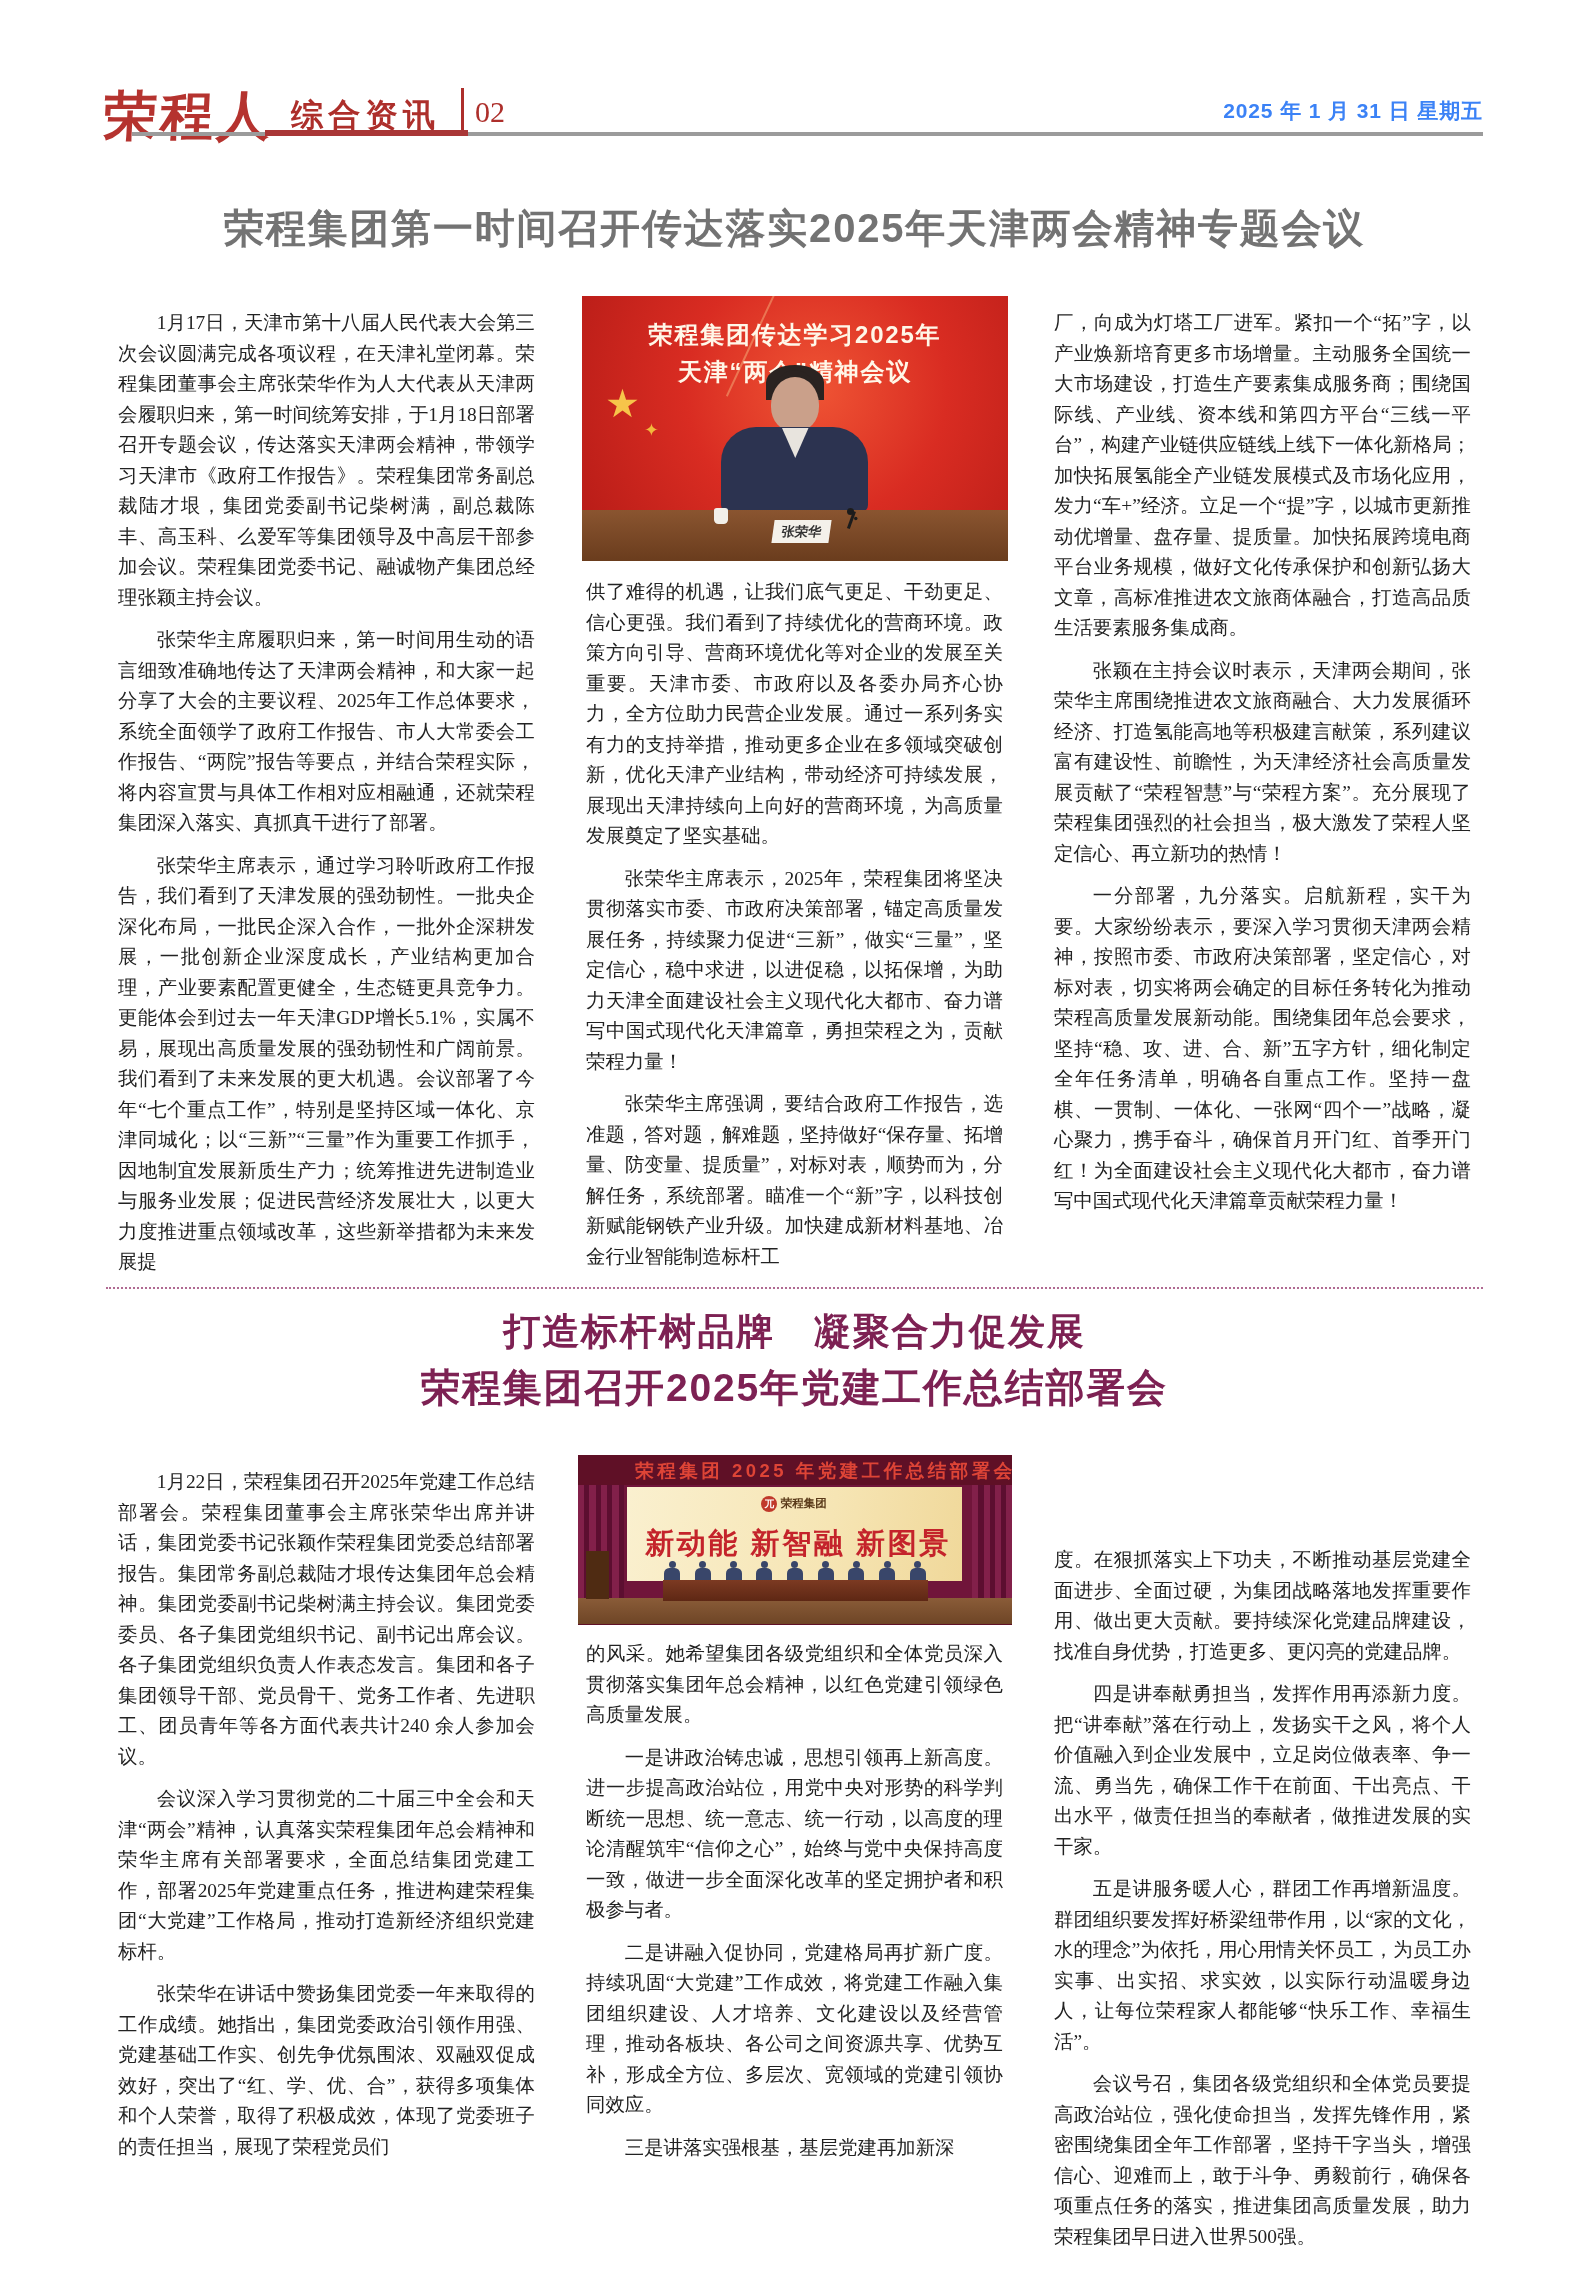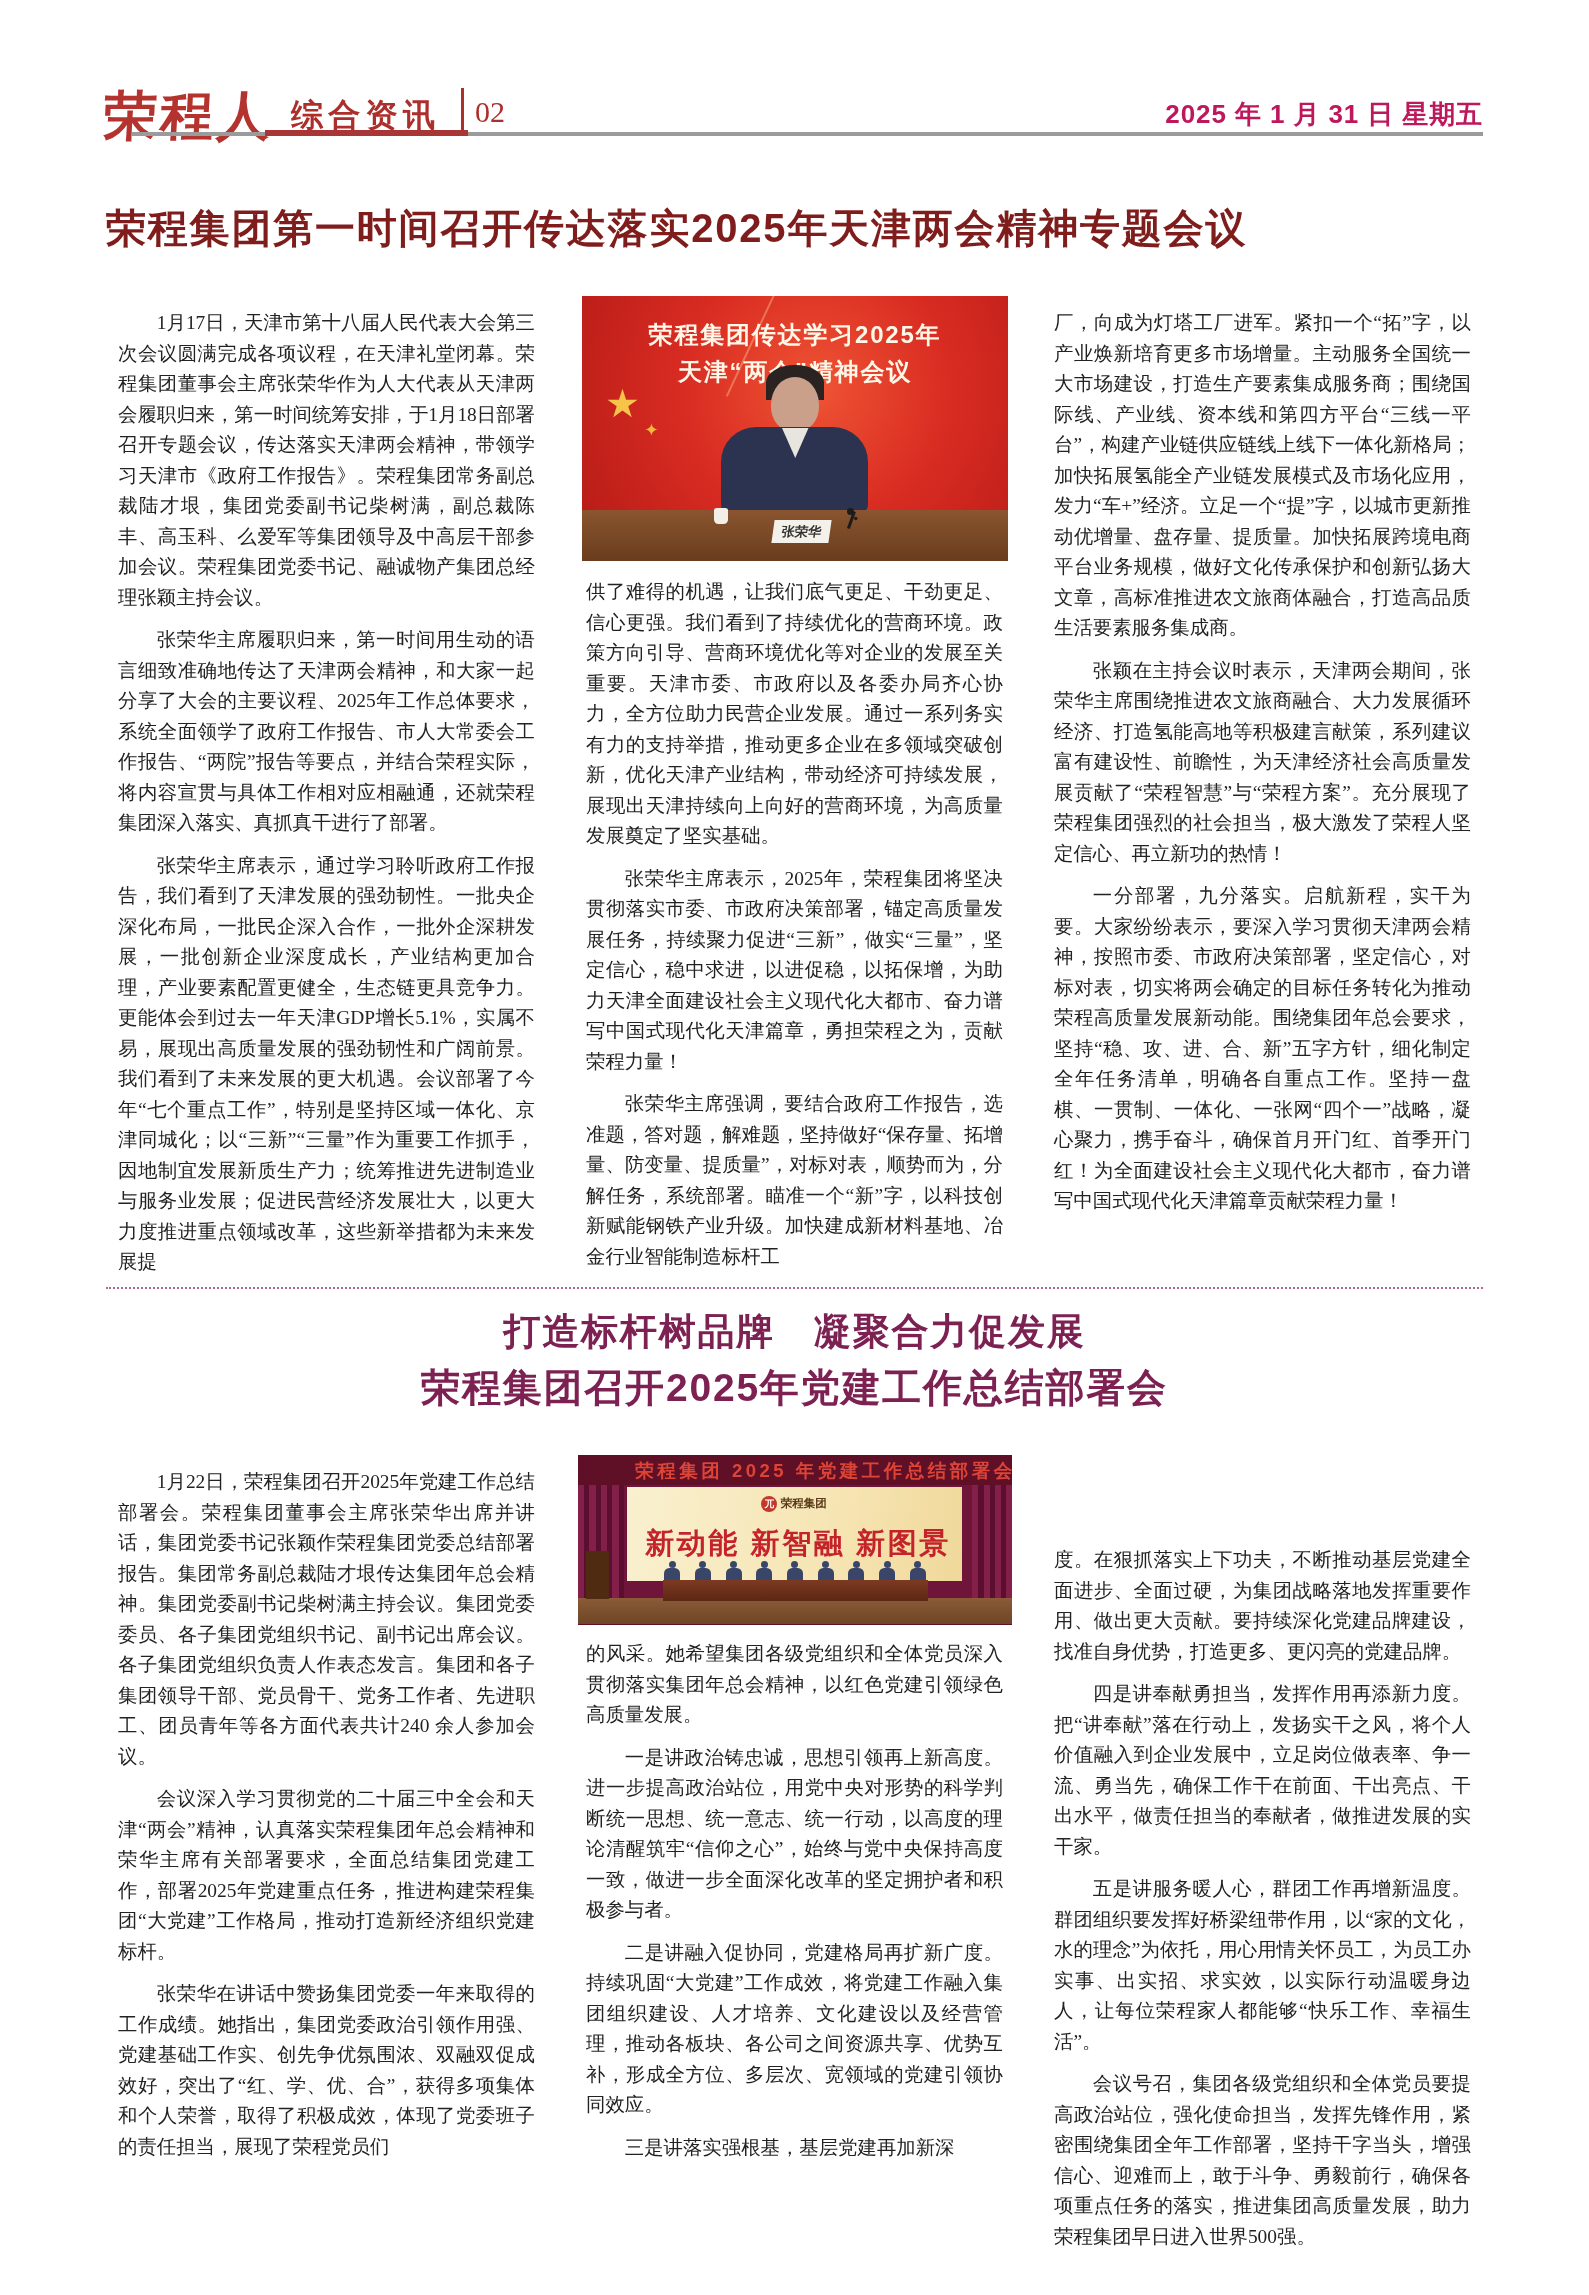--- a/index.html
+++ b/index.html
@@ -17,30 +17,30 @@
   .section-label{
     position:absolute;left:291px;top:94px;font-size:32px;font-weight:bold;
     color:#ad2f2b;font-family:"Liberation Sans","DejaVu Sans",sans-serif;letter-spacing:5.3px;
   }
   .header-vline{position:absolute;left:461px;top:88px;width:2.6px;height:42px;background:#ad2f2b;}
   .page-number{
     position:absolute;left:475px;top:95px;font-size:30px;color:#ad2f2b;
     font-family:Liberation Serif, serif;
   }
   .issue-date{
-    position:absolute;right:106px;top:97px;font-size:26px;font-weight:bold;
-    color:#be185d;font-family:"Liberation Sans","DejaVu Sans",sans-serif;letter-spacing:0.9px;
+    position:absolute;right:106px;top:97px;font-size:21px;font-weight:bold;
+    color:#3b82f6;font-family:"Liberation Sans","DejaVu Sans",sans-serif;letter-spacing:0.9px;
   }
   .header-rule{position:absolute;left:132px;top:132px;width:1351px;height:3.5px;background:#9b9b9b;}
   .header-rule-red{position:absolute;left:265px;top:130px;width:203px;height:6.2px;background:#a93636;}
 
   
   .a1-title{
-    position:absolute;left:106px;top:201px;width:1377px;
-    font-size:40px;font-weight:900;color:#7f1d1d;
+    position:absolute;left:106px;top:201px;width:1377px;text-align:center;
+    font-size:40px;font-weight:900;color:#737373;
     font-family:"Liberation Sans","DejaVu Sans",sans-serif;letter-spacing:1.8px;
   }
   .a2-title1{
     position:absolute;left:106px;top:1307px;width:1377px;text-align:center;
     font-size:37px;font-weight:900;color:#7d2153;
     font-family:"Liberation Sans","DejaVu Sans",sans-serif;letter-spacing:1.8px;
   }
   .a2-title2{
     position:absolute;left:106px;top:1361px;width:1377px;text-align:center;
     font-size:39px;font-weight:900;color:#7d2153;

